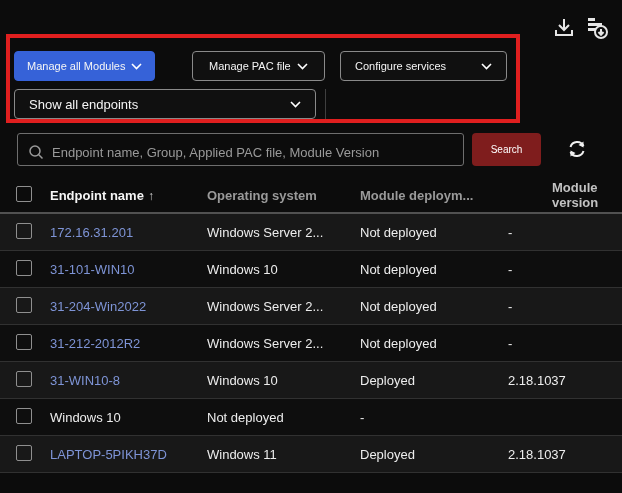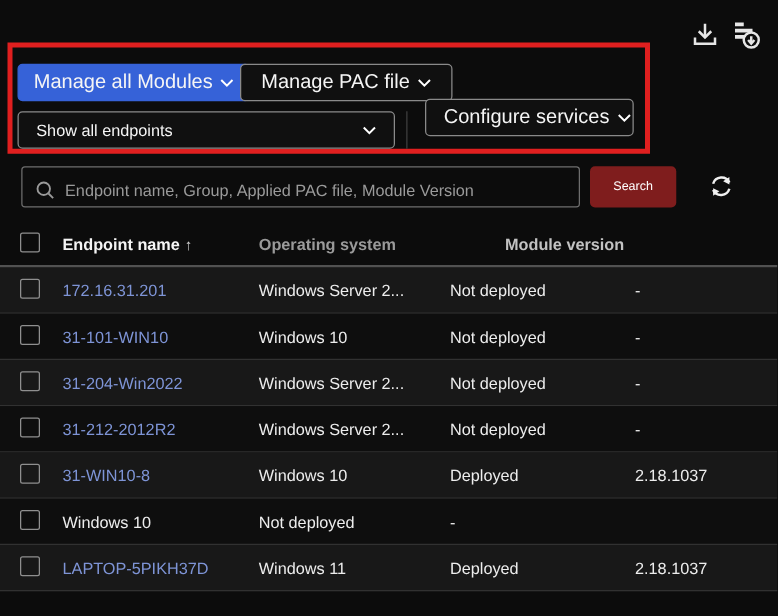--- a/index.html
+++ b/index.html
@@ -23,39 +23,39 @@
     width: 514px; height: 89px;
     border: 4px solid #e01f1f;
   }
   .btn {
     position: absolute;
     height: 30px;
     display: inline-flex;
     align-items: center;
     gap: 6px;
     font-family: "Liberation Sans", sans-serif;
-    font-size: 16px;
+    font-size: 11px;
     color: #f5f5f5;
     border-radius: 4px;
     cursor: pointer;
     white-space: nowrap;
   }
   .btn-primary {
     left: 4px; top: 13px;
     background: #3662d8;
     border: 1px solid #3662d8;
     padding: 0 12px;
   }
   .btn-secondary {
     background: #101010;
     border: 1px solid #8a8a8a;
     padding: 0 16px;
   }
   #manage-pac-btn { left: 182px; top: 13px; }
-  #configure-services-btn { left: 330px; top: 13px; width: 167px; justify-content: space-between; padding: 1px 14px; margin-top: 28px; }
+  #configure-services-btn { left: 330px; top: 13px; width: 167px; justify-content: space-between; padding: 1px 14px; }
   .select-box {
     position: absolute;
     left: 4px; top: 51px;
     width: 302px; height: 30px;
     background: #101010;
     border: 1px solid #8a8a8a;
     border-radius: 4px;
     display: flex;
     align-items: center;
     justify-content: space-between;
@@ -241,20 +241,21 @@
 
 <div class="table">
   <div class="trow thead">
     <div class="cell-check">
       <span class="checkbox"></span>
     </div>
     <div class="col-endpoint">
       <span>Endpoint name</span><span class="sort-arrow">↑</span>
     </div>
     <div class="col-os">Operating system</div>
+    <div class="col-deploy">Module deploym...</div>
     <div class="col-version">Module version</div>
   </div>
   <div class="tbody" id="table-body">
   <div class="trow">
     <div class="cell-check">
       <span class="checkbox"></span>
     </div>
     <div class="cell-endpoint">
       <a class="endpoint-link">172.16.31.201</a>
     </div>

